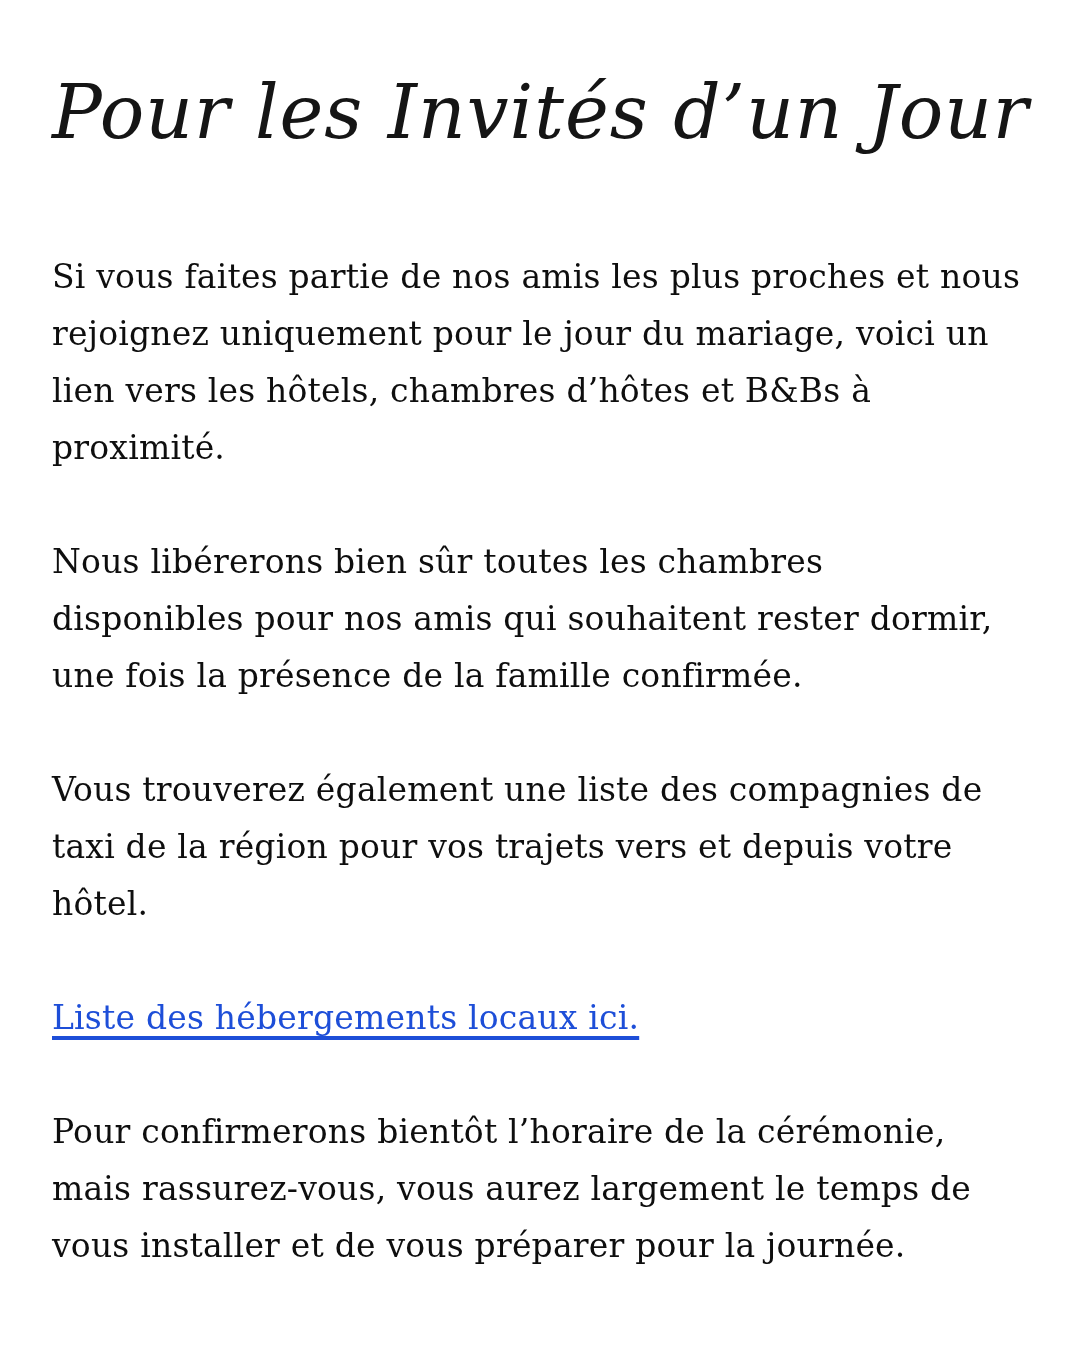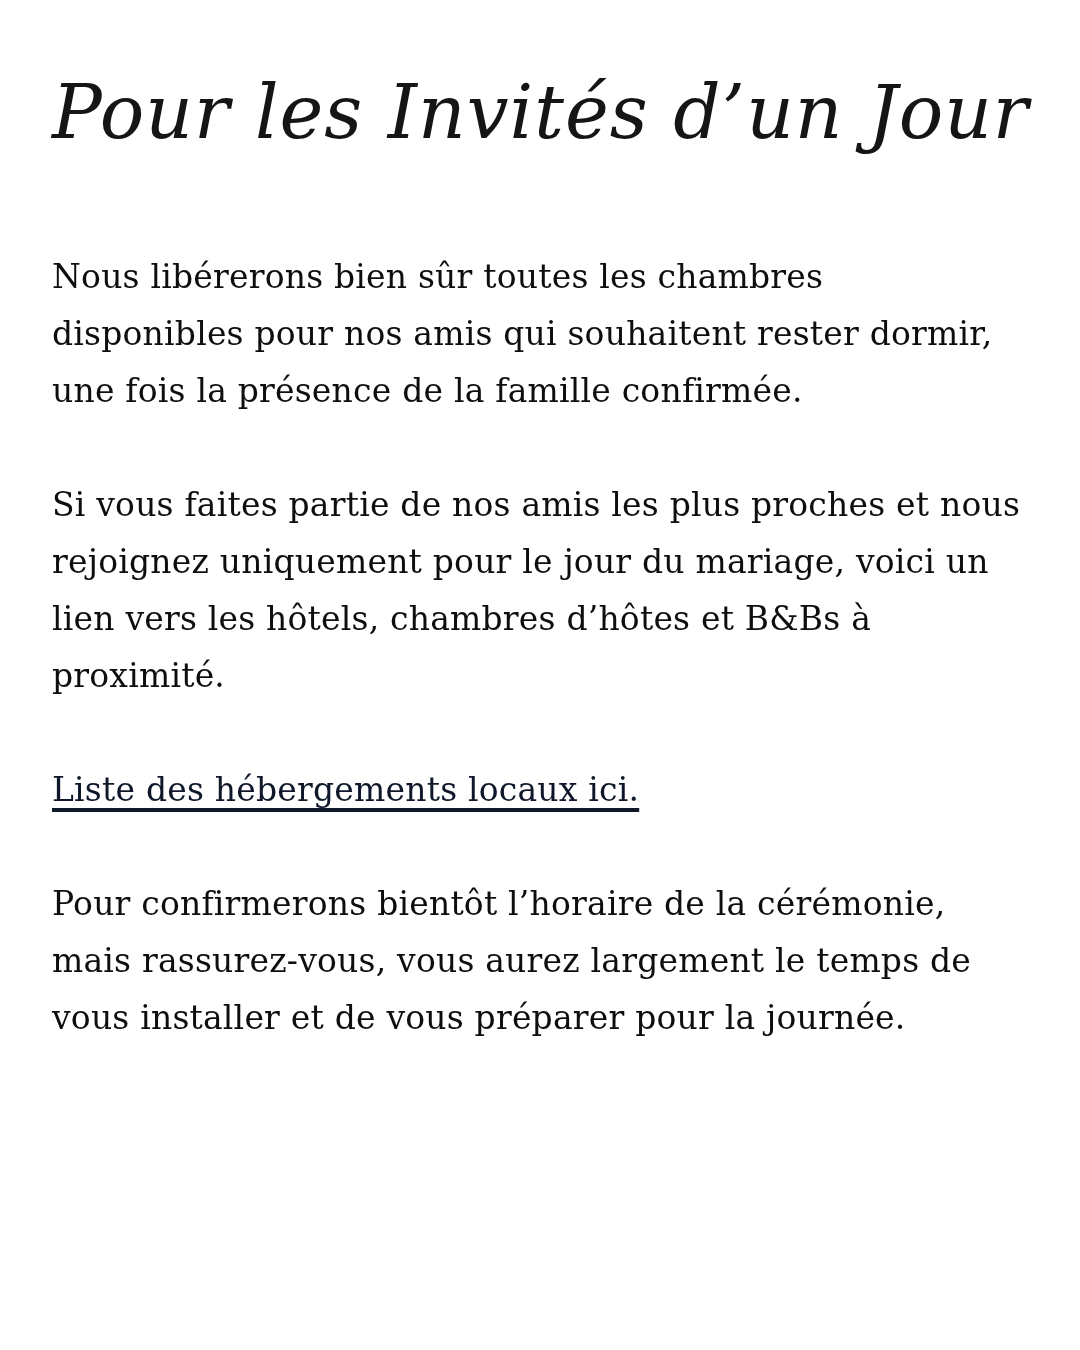--- a/index.html
+++ b/index.html
@@ -40,43 +40,46 @@
     white-space: pre-line;   
     color: #0e0e0e;
   }
   .link-line {
     margin: 0 0 57px 0;
     font-size: 33px;
     line-height: 57px;
     letter-spacing: 0.2px;
   }
   .accommodations-link {
-    color: #0f172a;
+    color: #1d4ed8;
     text-decoration: underline;
     text-decoration-thickness: 3.5px;
     text-underline-offset: 7px;
     cursor: pointer;
   }
 </style>
 </head>
 <body>
 
 <div class="page">
 
   <h1 class="script-title">Pour les Invités d’un Jour</h1>
 
-  <p class="body-copy">Nous libérerons bien sûr toutes les chambres
-disponibles pour nos amis qui souhaitent rester dormir,
-une fois la présence de la famille confirmée.</p>
-
   <p class="body-copy">Si vous faites partie de nos amis les plus proches et nous
 rejoignez uniquement pour le jour du mariage, voici un
 lien vers les hôtels, chambres d’hôtes et B&amp;Bs à
 proximité.</p>
 
+  <p class="body-copy">Nous libérerons bien sûr toutes les chambres
+disponibles pour nos amis qui souhaitent rester dormir,
+une fois la présence de la famille confirmée.</p>
+
+  <p class="body-copy">Vous trouverez également une liste des compagnies de
+taxi de la région pour vos trajets vers et depuis votre
+hôtel.</p>
 
   <p class="link-line">
     <a class="accommodations-link">Liste des hébergements locaux ici.</a>
   </p>
 
   <p class="body-copy">Pour confirmerons bientôt l’horaire de la cérémonie,
 mais rassurez-vous, vous aurez largement le temps de
 vous installer et de vous préparer pour la journée.</p>
 
 </div>

